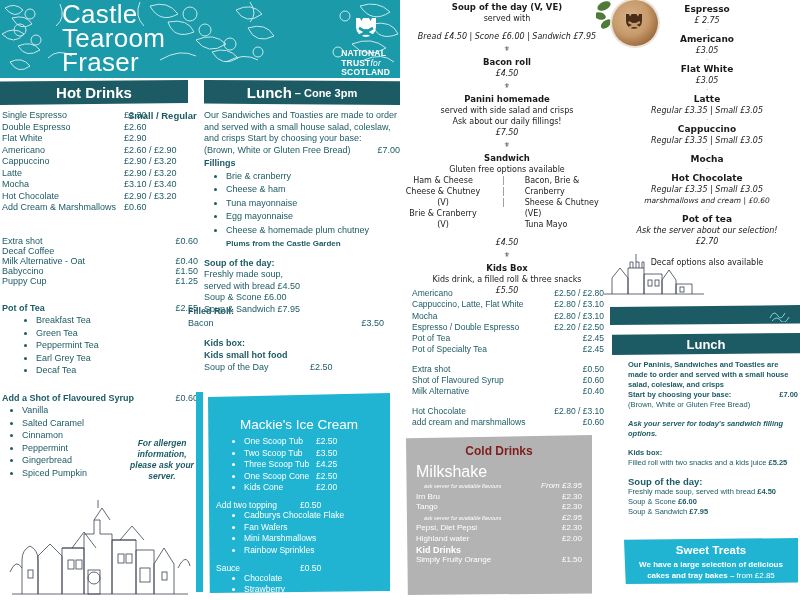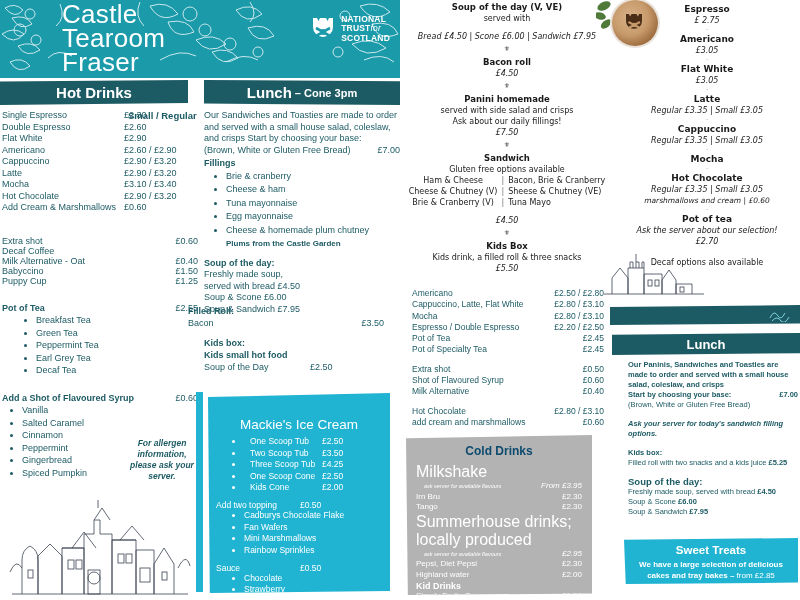--- a/index.html
+++ b/index.html
@@ -20,21 +20,21 @@
     overflow:hidden;
   }
   .hero-title{
     position:absolute;left:62px;top:2px;
     color:#ffffff;font-size:26px;line-height:24px;font-weight:400;
     letter-spacing:.3px;
   }
   .hero-foliage{position:absolute;inset:0;opacity:.85;}
   .nts{
     position:absolute;right:10px;top:14px;color:#fff;
-    display:flex;align-items:center;gap:5px;
+    display:flex;align-items:center;gap:5px;flex-direction:column;
   }
   .nts-text{font-size:8.5px;line-height:9.5px;font-weight:bold;letter-spacing:.2px;}
   .nts-text .for{font-weight:normal;font-style:italic;}
 
   .banner{
     position:absolute;
     background:#1d5b64;color:#fff;
     display:flex;align-items:center;justify-content:center;
     font-weight:bold;
   }
@@ -85,35 +85,35 @@
 
   .mackies{
     position:absolute;left:208px;top:393px;width:182px;height:200px;
     background:#21b4d2;color:#fff;padding:6px 8px;box-sizing:border-box;
     clip-path:polygon(0 2%,100% 0,100% 99%,1% 100%);
   }
   .mackies h3{margin:18px 0 4px 0;font-size:13.5px;text-align:center;font-weight:normal;}
   .mackies ul{padding-left:28px;font-size:8.5px;}
   .mackies li{margin-bottom:1.5px;}
   .mackies .li-row{display:flex;}
-  .mackies .li-row .n{width:72px;margin-left:6px;}
+  .mackies .li-row .n{width:72px;}
   .mackies .sec{margin-top:8px;font-size:8.5px;display:flex;}
   .mackies .sec .n{width:84px;}
 
   
   .specials{
     position:absolute;left:404px;top:2px;width:206px;
     text-align:center;color:#1a1a1a;
     font-family:"DejaVu Sans", sans-serif;
     font-size:8px;line-height:11px;
   }
   .specials .t{font-weight:bold;font-size:8.5px;}
   .specials .it{font-style:italic;}
   .sep{font-size:7px;margin:2px 0;color:#333;}
-  .sw-table{display:flex;justify-content:center;gap:4px;font-size:8px;}
+  .sw-table{display:flex;justify-content:center;gap:20px;font-size:8px;}
   .sw-table .c{text-align:center;}
   .sw-table .bar{color:#777;}
 
   
   .coffeephoto{
     position:absolute;left:612px;top:0px;width:46px;height:46px;border-radius:50%;
     background:radial-gradient(circle at 40% 38%, #d8b38a 0%, #c79a6b 45%, #9c6b3e 75%, #6d4526 100%);
     overflow:hidden;box-shadow:0 0 0 2px #e8e2da;
   }
   .leafdeco{position:absolute;left:596px;top:0px;width:22px;height:34px;}
@@ -145,21 +145,21 @@
   .pricelist .row{margin-bottom:0;}
   .pricelist .nm{width:118px;}
   .gap{height:8px;}
 
   
   .colddrinks{
     position:absolute;left:406px;top:435px;width:186px;height:160px;
     background:#b3b3b3;color:#ffffff;padding:6px 10px;box-sizing:border-box;
     clip-path:polygon(0 2%,100% 0,100% 99%,1% 100%);
   }
-  .colddrinks h3{margin:3px 0 5px 0;font-size:12px;text-align:center;font-weight:bold;color:#0c4a6e;}
+  .colddrinks h3{margin:3px 0 5px 0;font-size:12px;text-align:center;font-weight:bold;color:#7f1d1d;}
   .colddrinks .row{font-size:8px;line-height:10.5px;}
   .colddrinks .nm{flex:1;}
   .colddrinks .sub{font-size:5.5px;font-style:italic;padding-left:8px;}
   .colddrinks .kd{font-weight:bold;font-size:9px;margin-top:1px;}
 
   
   .lunchbanner{
     position:absolute;left:612px;top:333px;width:188px;height:22px;
     background:#1d5b64;color:#fff;display:flex;align-items:center;justify-content:center;
     font-weight:bold;font-size:13px;
@@ -646,21 +646,20 @@
           <span style="font-size:8px">From £3.95</span>
         </div>
         <div class="row">
           <span class="nm">Irn Bru</span>
           <span class="">£2.30</span>
         </div>
         <div class="row">
           <span class="nm">Tango</span>
           <span class="">£2.30</span>
         </div>
-        <div>Summerhouse drinks; locally produced</div>
         <div class="row sub">
           <span class="nm">ask server for available flavours</span>
           <span style="font-size:8px">£2.95</span>
         </div>
         <div class="row">
           <span class="nm">Pepsi, Diet Pepsi</span>
           <span class="">£2.30</span>
         </div>
         <div class="row">
           <span class="nm">Highland water</span>

